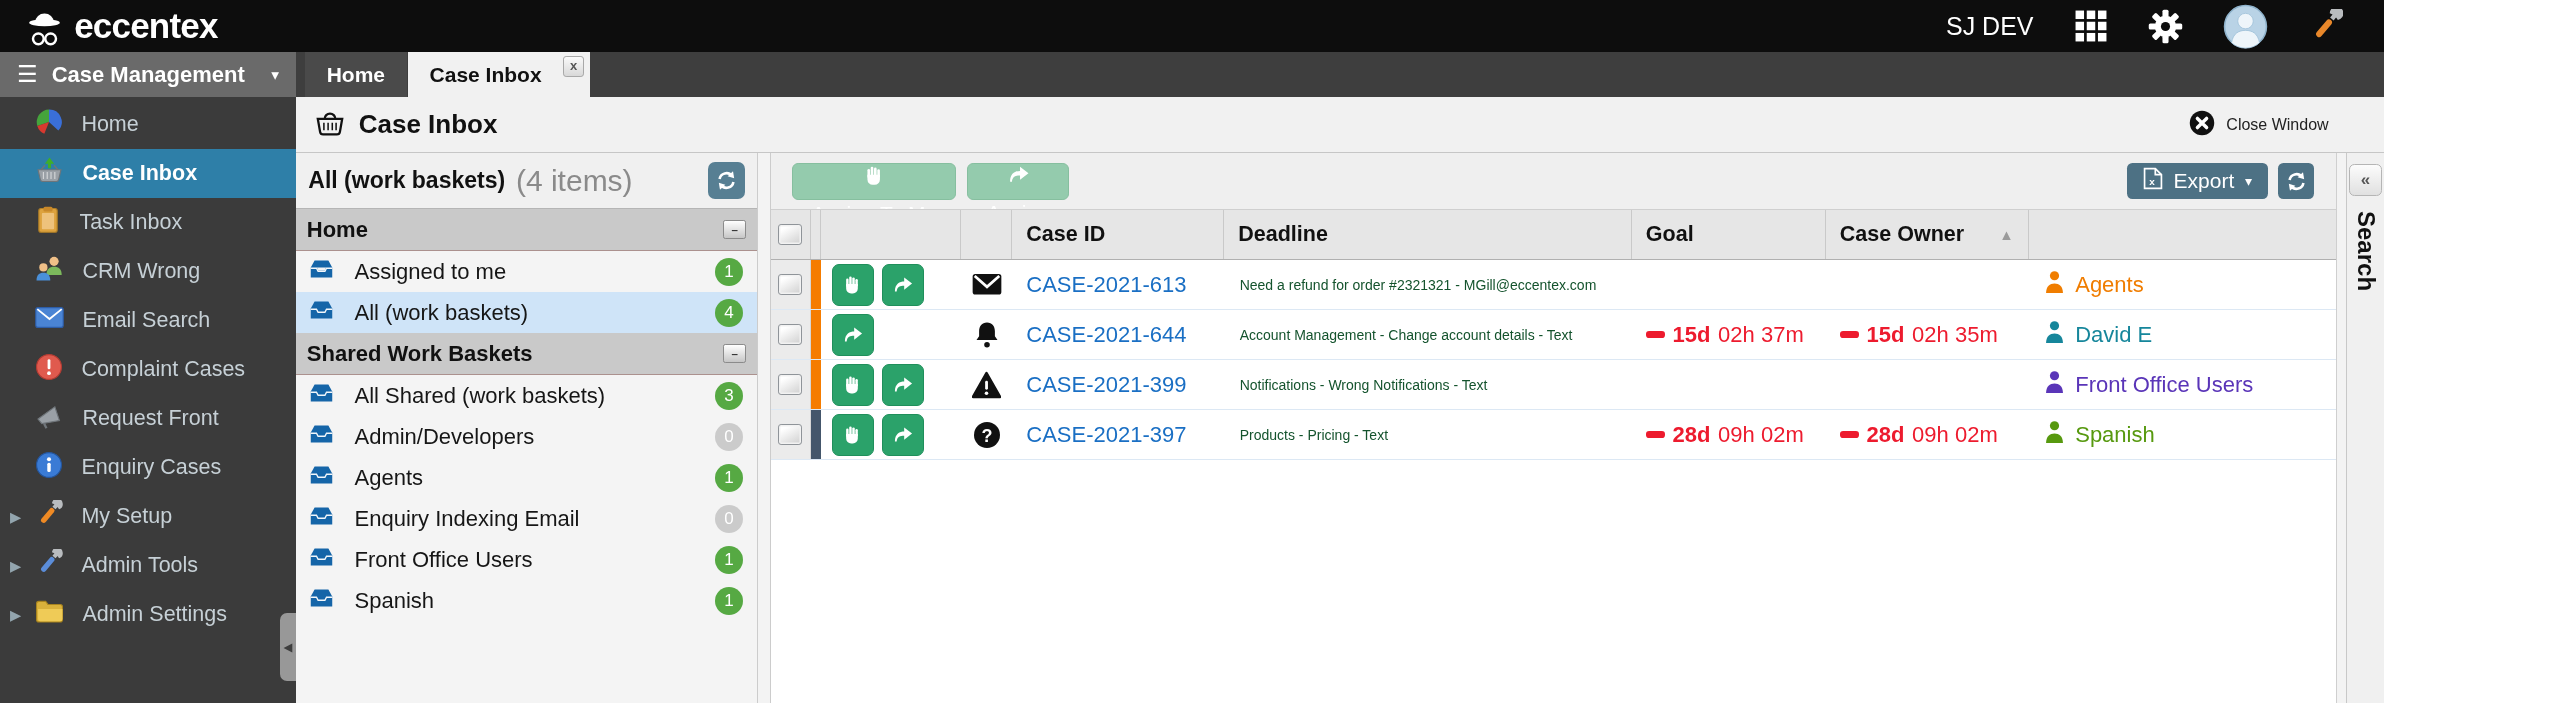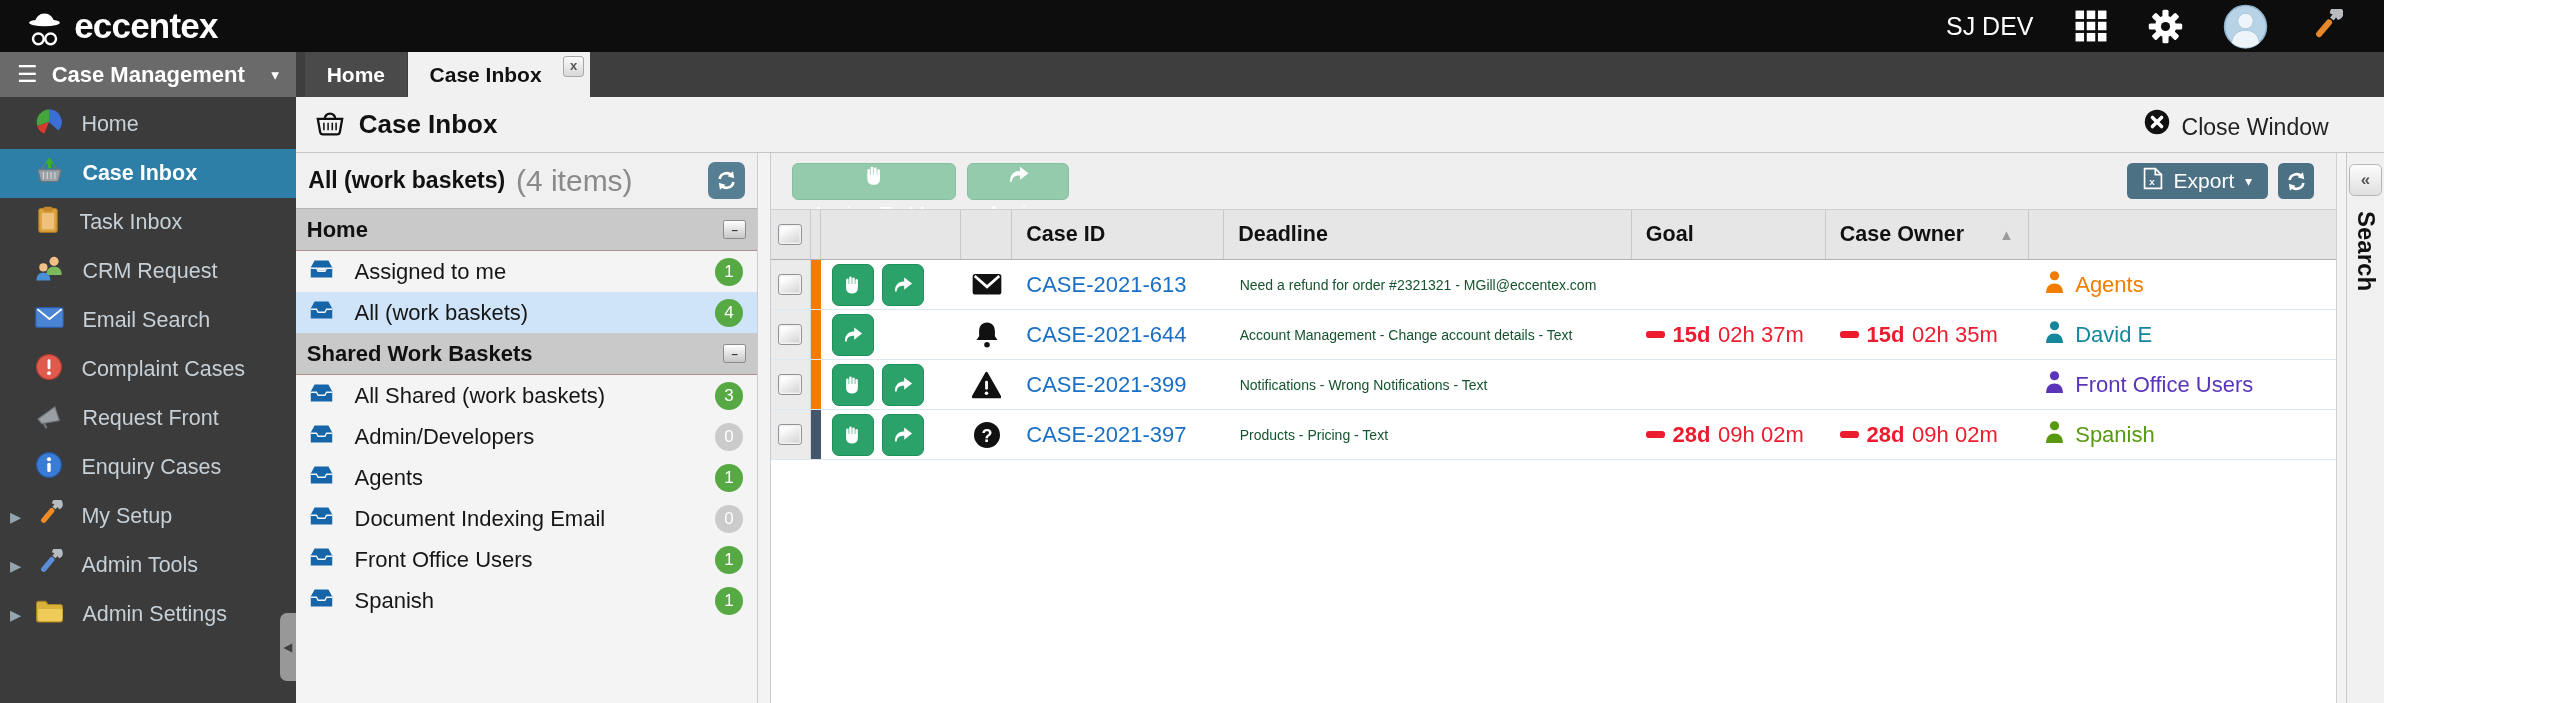--- a/index.html
+++ b/index.html
@@ -32,21 +32,21 @@
   .sidebar{width:296px;flex:none;background:#3b3b3b;position:relative;padding-top:3.1px;box-sizing:border-box;}
   .side-item{height:49px;display:flex;align-items:center;color:#c6d0d6;font-size:21.5px;padding-left:35px;gap:18.4px;position:relative;cursor:pointer;}
   .side-item.active{background:#2e7fa8;color:#fff;font-weight:bold;}
   .side-exp{position:absolute;left:10px;color:#93a5ae;font-size:14.6px;}
   .collapse-handle{position:absolute;right:0;bottom:23px;width:16px;height:68px;background:#989898;
                    border-radius:7px 0 0 7px;display:flex;align-items:center;justify-content:center;color:#3e3e3e;font-size:11.5px;cursor:pointer;}
 
   .content{flex:1;display:flex;flex-direction:column;min-width:0;}
   .page-header{height:56px;flex:none;background:#f1f1f1;border-bottom:0.8px solid #c6c6c6;display:flex;align-items:center;padding:0 18.4px;box-sizing:border-box;}
   .page-title{font-size:26px;font-weight:bold;color:#111;margin-left:12.3px;}
-  .close-window{margin-left:auto;display:flex;align-items:flex-end;gap:11.5px;font-size:23px;color:#222;margin-right:37px;cursor:pointer;}
+  .close-window{margin-left:auto;display:flex;align-items:center;gap:11.5px;font-size:16px;color:#222;margin-right:37px;cursor:pointer;}
 
   .content-row{flex:1;display:flex;min-height:0;text-align:right;}
 
   
   .basket-panel{width:461px;flex:none;background:#f4f4f4;display:flex;flex-direction:column;}
   .panel-toolbar{height:56px;flex:none;display:flex;align-items:center;padding:0 12.3px;border-bottom:0.8px solid #b5b5b5;box-sizing:border-box;background:#f0f0f0;}
   .panel-title{font-size:23px;font-weight:bold;color:#111;}
   .panel-count{font-size:30px;color:#8a8a8a;margin-left:10.8px;}
   .btn-refresh-sm{margin-left:auto;width:37px;height:37px;background:#577f93;border-radius:7px;display:flex;align-items:center;justify-content:center;cursor:pointer;}
   .group-header{height:42px;background:#c9c9c9;border-bottom:1.5px solid #ab918e;display:flex;align-items:center;padding:0 10.8px;
@@ -225,21 +225,21 @@
 
       <div class="side-item">
         <span>
           <svg width="29" height="28" viewBox="0 0 38 36">
             <circle cx="25" cy="8" r="6" fill="#f0c088"></circle>
             <path d="M15 26 c0-8 4-11 10-11 s10 3 10 11 z" fill="#7cb95c"></path>
             <circle cx="11" cy="16" r="5.4" fill="#f0c088"></circle>
             <path d="M2 33 c0-7 3.6-10 9-10 s9 3 9 10 z" fill="#4a90d9"></path>
           </svg>
         </span>
-        <span>CRM Request</span>
+        <span>CRM Wrong</span>
       </div>
 
       <div class="side-item">
         <span>
           <svg width="29" height="23" viewBox="0 0 38 30">
             <rect x="1" y="2" width="36" height="26" rx="3" fill="#4a84d4" stroke="#2d5da8" stroke-width="1.5"></rect>
             <polyline points="3,4 19,17 35,4" fill="none" stroke="#fff" stroke-width="2.4"></polyline>
           </svg>
         </span>
         <span>Email Search</span>
@@ -423,21 +423,21 @@
               <span class="badge">1</span>
             </div>
 
             <div class="basket-item">
               <span>
                 <svg width="23" height="20" viewBox="0 0 30 26">
                   <path d="M1 11 L6 2 h18 l5 9 v13 H1 Z" fill="#1565a8"></path>
                   <path d="M9 11 l2 4 h8 l2-4 h8 v2 h-7 l-2 4 h-10 l-2-4 h-7 v-2 z" fill="#fff" opacity="0.95"></path>
                 </svg>
               </span>
-              <span>Document Indexing Email</span>
+              <span>Enquiry Indexing Email</span>
               <span class="badge grey">0</span>
             </div>
 
             <div class="basket-item">
               <span>
                 <svg width="23" height="20" viewBox="0 0 30 26">
                   <path d="M1 11 L6 2 h18 l5 9 v13 H1 Z" fill="#1565a8"></path>
                   <path d="M9 11 l2 4 h8 l2-4 h8 v2 h-7 l-2 4 h-10 l-2-4 h-7 v-2 z" fill="#fff" opacity="0.95"></path>
                 </svg>
               </span>

